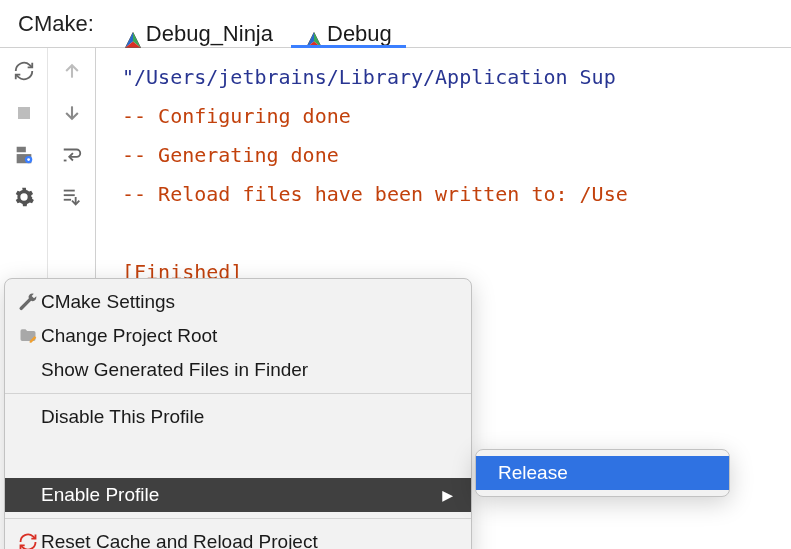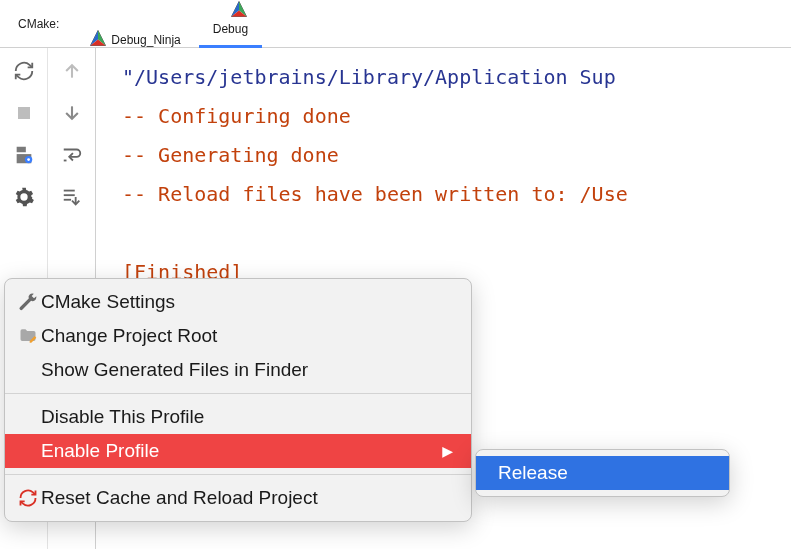--- a/index.html
+++ b/index.html
@@ -13,38 +13,37 @@
       overflow: hidden;
       position: relative;
     }
 
     .tab-bar {
       display: flex;
       align-items: center;
       height: 48px;
       border-bottom: 1px solid #d0d0d0;
       background: #fff;
-      font-size: 12px;
+      font-size: 22px;
     }
     .tab-bar-label {
       padding: 0 14px 0 18px;
       color: #222;
     }
     .tab {
       display: flex;
       align-items: flex-end;
       gap: 4px;
       height: 100%;
       padding: 0 16px;
       cursor: default;
       position: relative;
     }
     .tab.active {
       font-weight: 400;
-      flex-direction: column;
     }
     .tab.active::after {
       content: '';
       position: absolute;
       bottom: -1px;
       left: 2px;
       right: 2px;
       height: 3px;
       background: #3b7fff;
     }
@@ -104,22 +103,23 @@
       font-size: 19px;
     }
     .ctx-item {
       display: flex;
       align-items: center;
       padding: 5px 18px 5px 12px;
       min-height: 34px;
       gap: 2px;
     }
     .ctx-item.hover {
-      background: #ef4444;
+      background: #404040;
       color: #fff;
+      margin-top: 44px;
     }
     .ctx-item .icon-slot {
       width: 22px;
       height: 22px;
       display: flex;
       align-items: center;
       justify-content: center;
       flex-shrink: 0;
     }
     .ctx-item .label {

